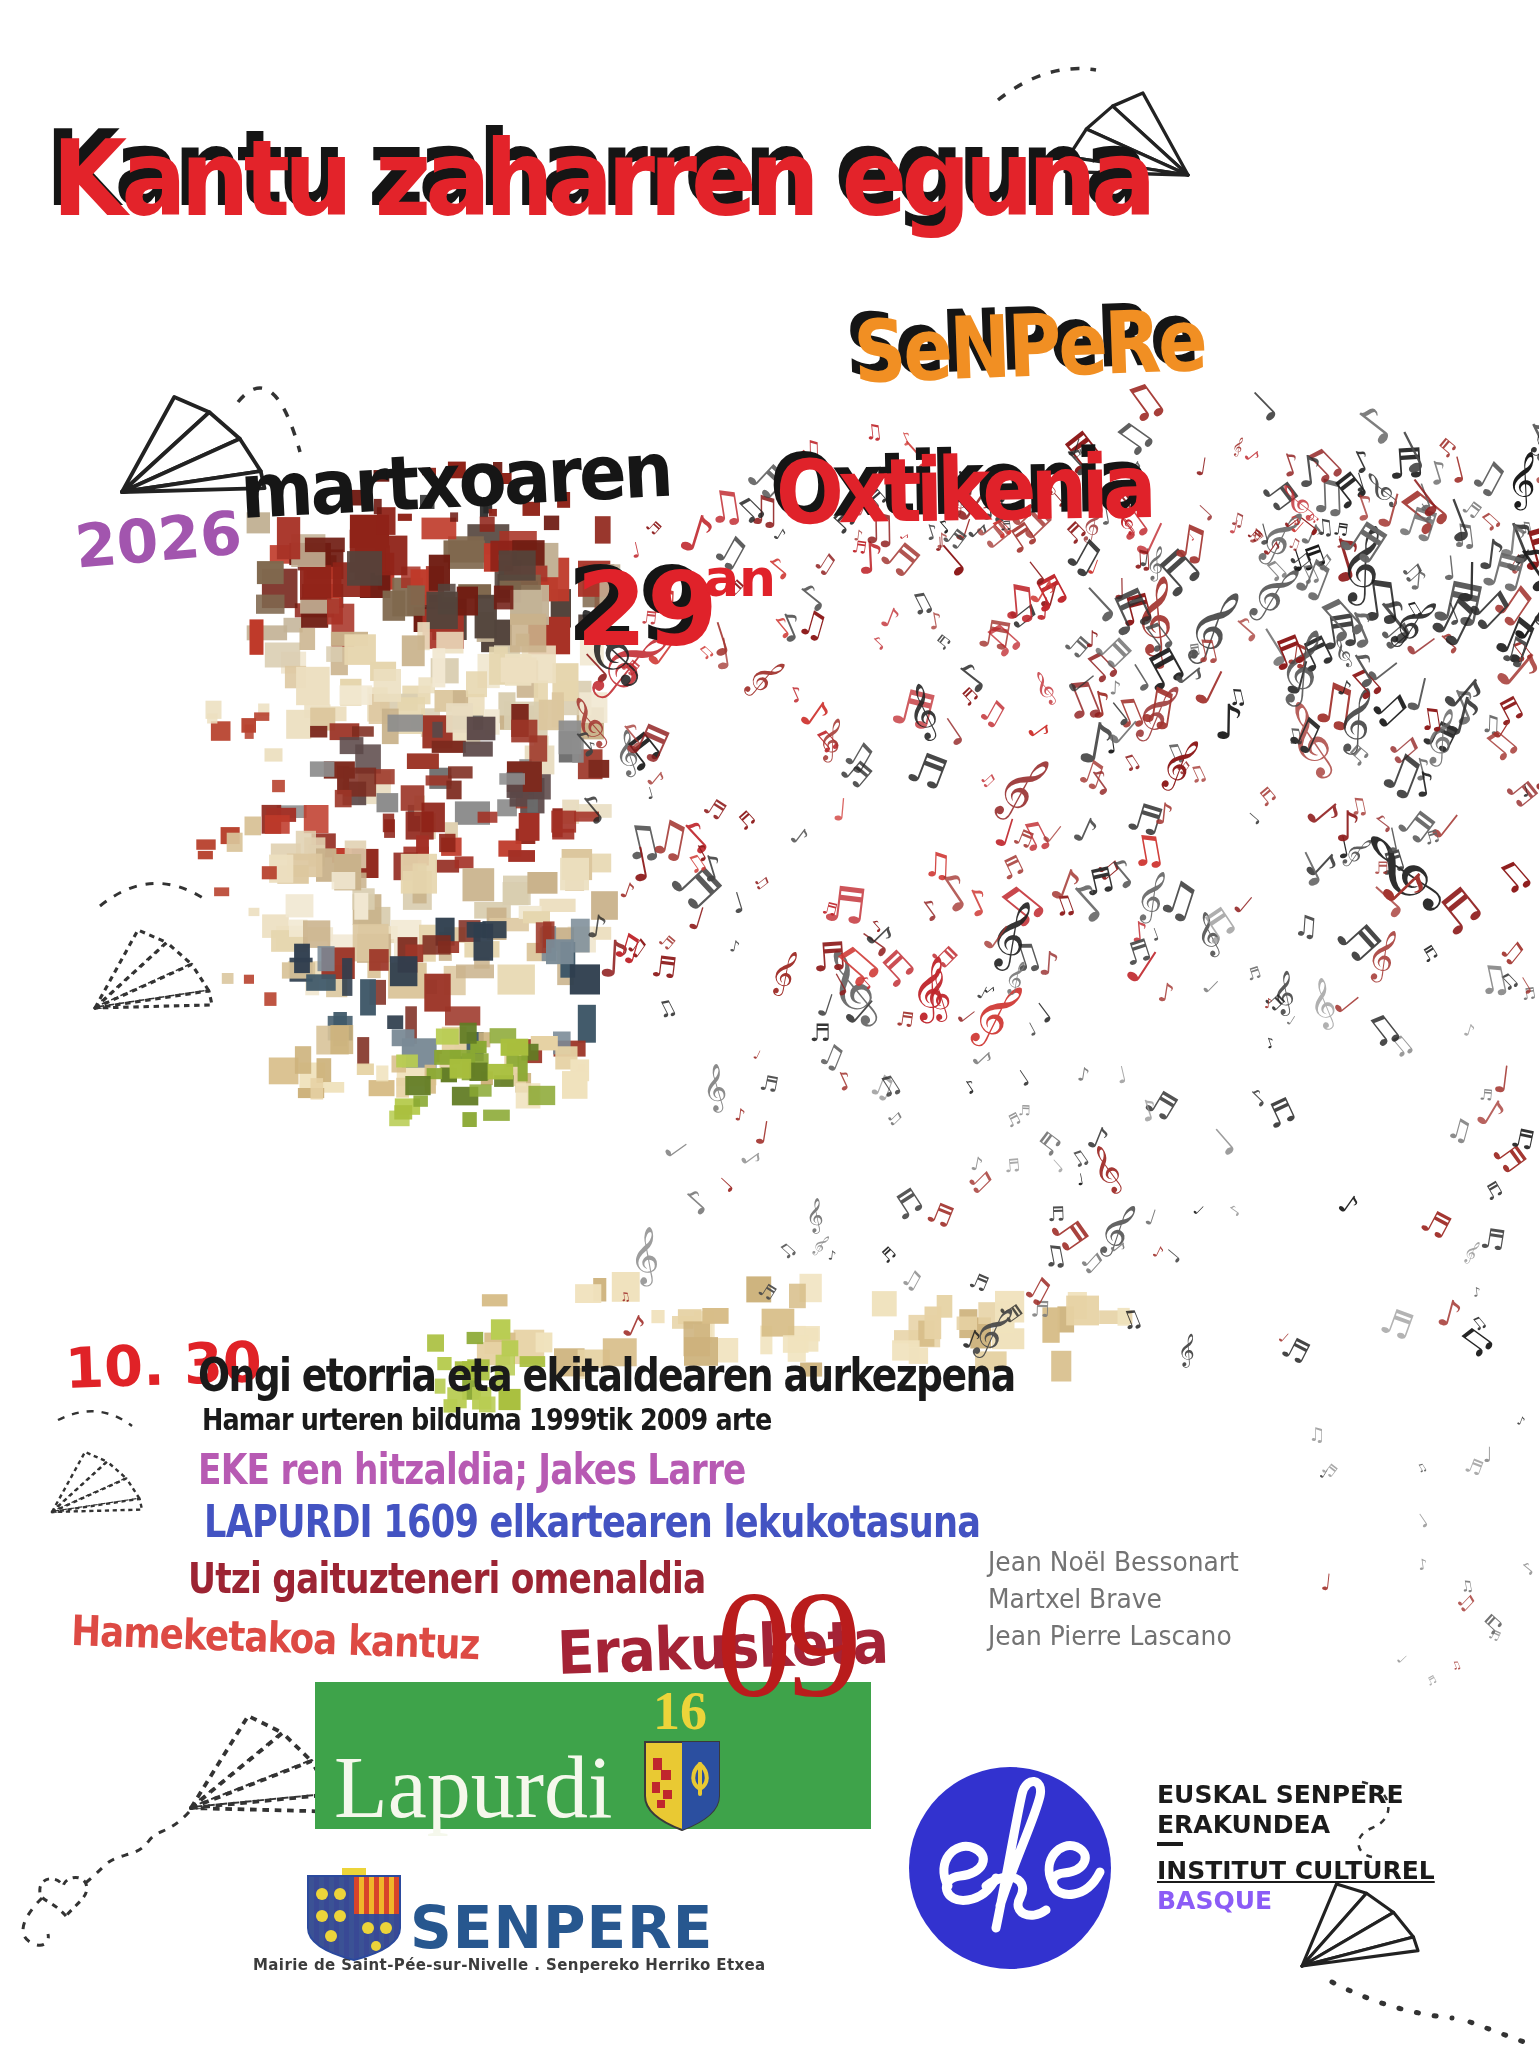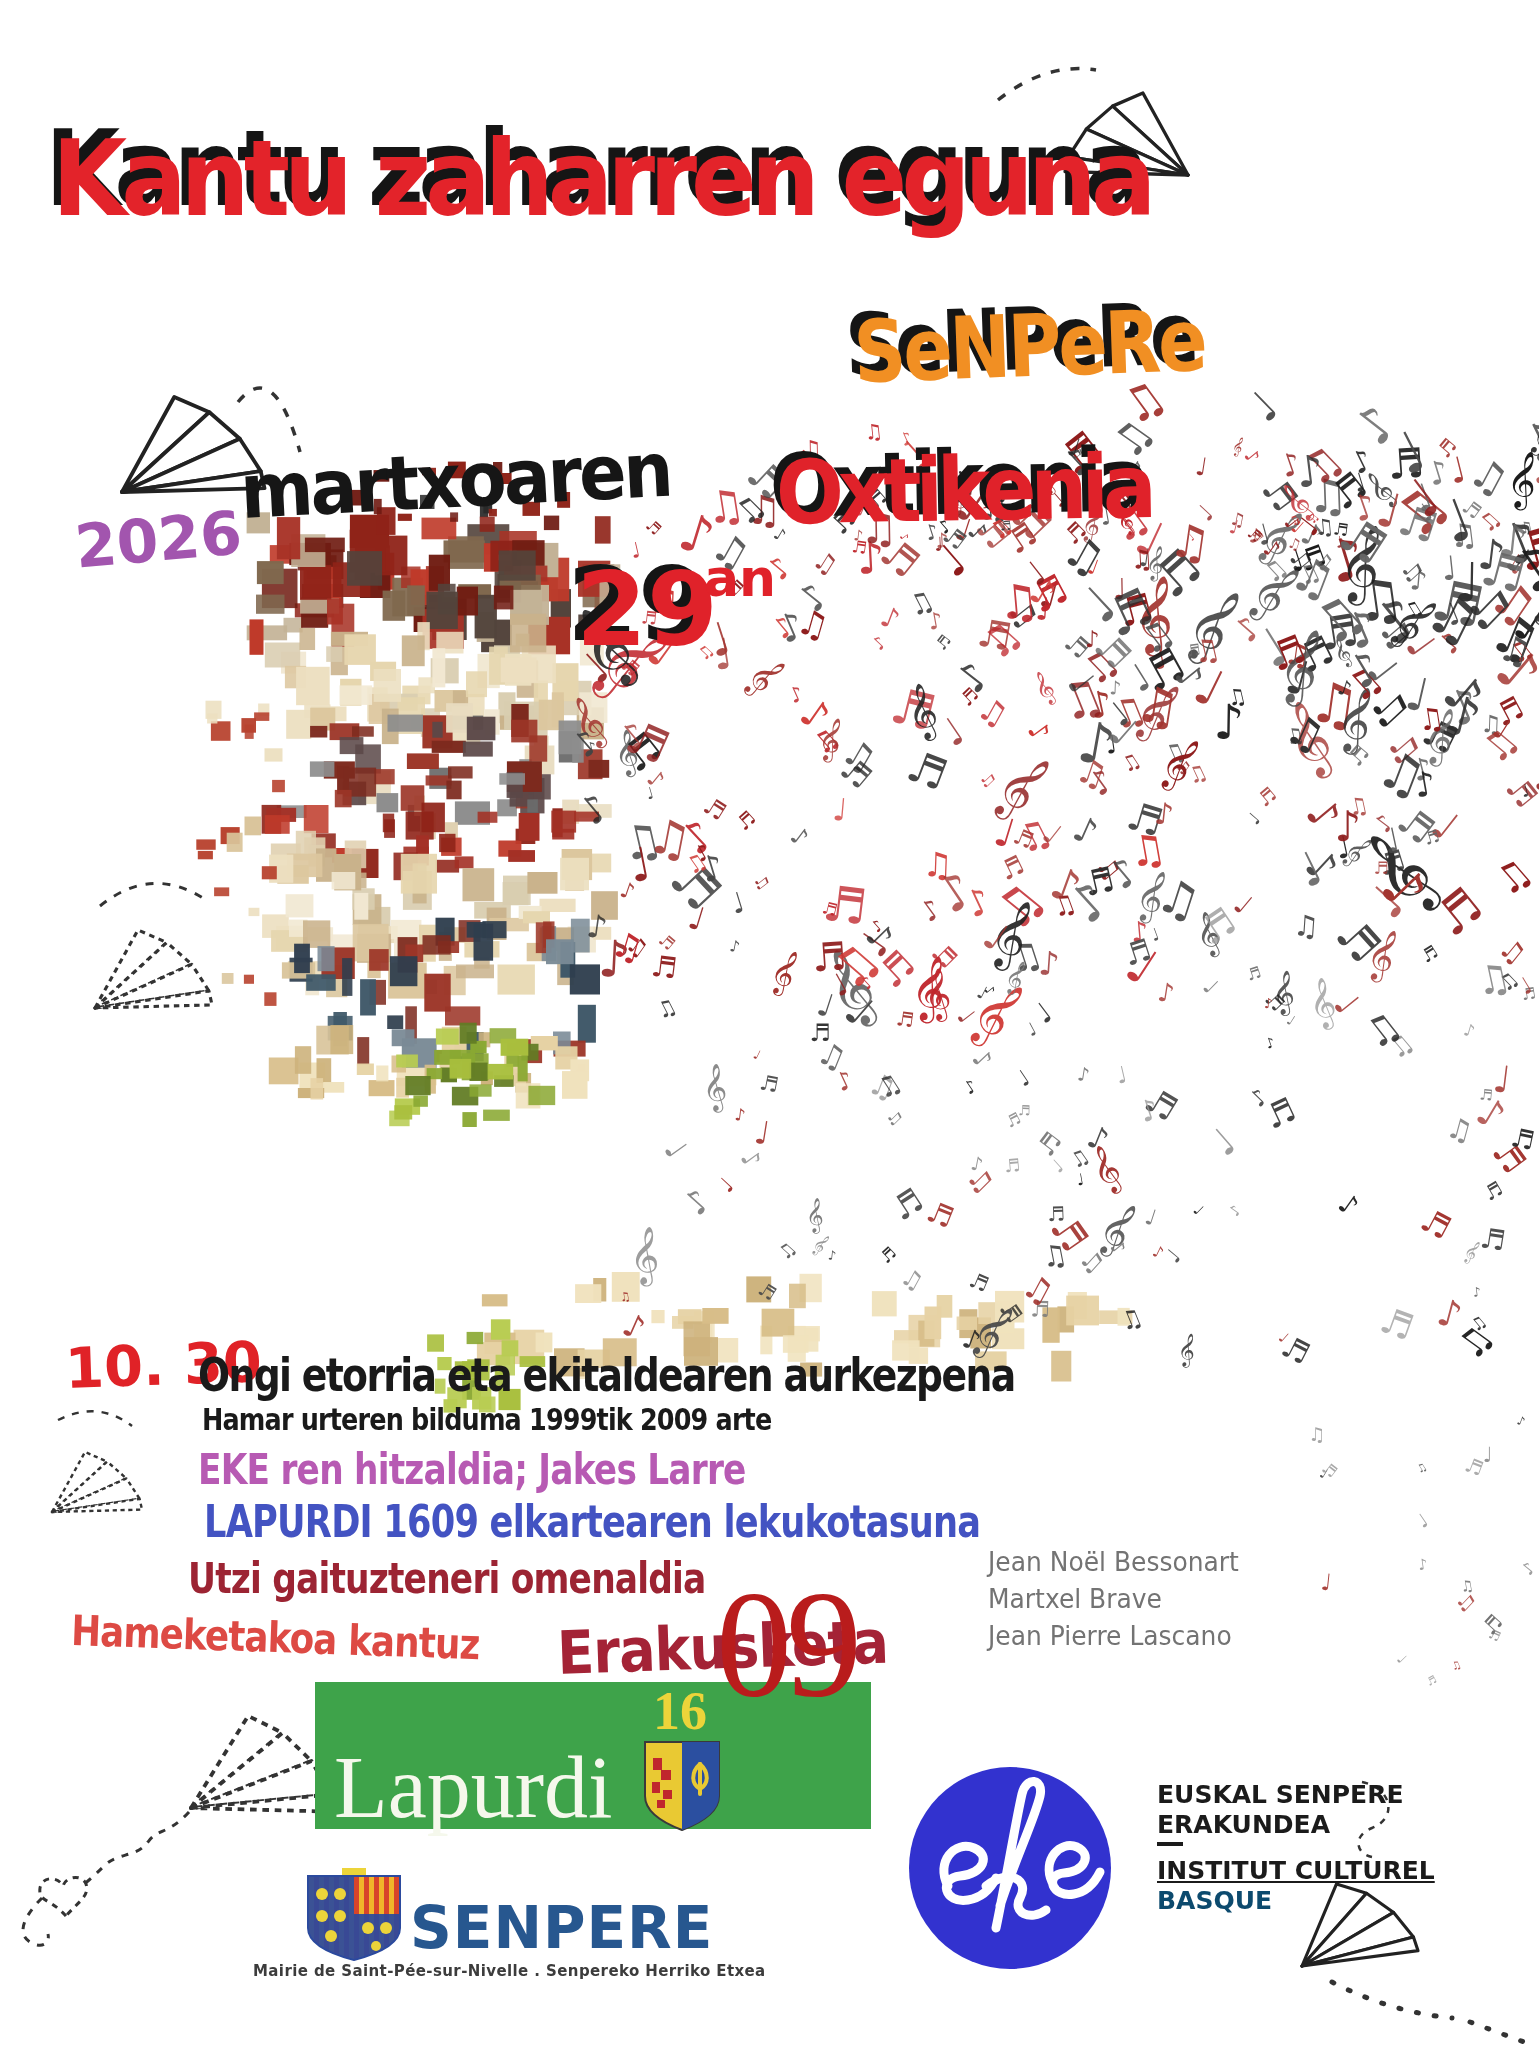--- a/index.html
+++ b/index.html
@@ -35,27 +35,27 @@
   #lapurdi-word{left:334px;top:1700px;font-size:88px;font-family:"Liberation Serif",serif;
                 font-weight:normal;color:#f5f8ec;z-index:3;margin-top:37px;}
   #y16{left:653px;top:1680px;font-size:54px;font-family:"Liberation Serif",serif;font-weight:bold;
        color:#ecd43a;z-index:4;}
   #y09{left:716px;top:1569px;font-size:152px;line-height:1;font-family:"Liberation Serif",serif;
        font-weight:normal;letter-spacing:-6px;color:#b91c1c;z-index:4;}
   .logo-svg{position:absolute;z-index:4;}
 
   #senpere-word{left:410px;top:1894px;font-size:58px;letter-spacing:1px;color:#27578f;z-index:2;}
   #senpere-caption{left:253px;top:1956px;font-size:15px;letter-spacing:0.4px;color:#3c3c3c;
-                   font-weight:bold;z-index:2;margin-top:6px;}
+                   font-weight:bold;z-index:2;}
 
   #eke-l1{left:1157px;top:1780px;font-size:25px;color:#1b1b1b;z-index:2;}
   #eke-l2{left:1157px;top:1810px;font-size:25px;color:#1b1b1b;z-index:2;}
   #eke-dash{position:absolute;left:1157px;top:1842px;width:26px;height:4px;background:#1b1b1b;z-index:2;}
   #eke-l3{left:1157px;top:1856px;font-size:25px;color:#1b1b1b;z-index:2;text-decoration:underline;}
-  #eke-l4{left:1157px;top:1886px;font-size:25px;color:#0c4a6e;z-index:2;}
+  #eke-l4{left:1157px;top:1886px;font-size:25px;color:#8b5cf6;z-index:2;}
 </style>
 </head>
 <body>
 
 <div class="poster">
 
   <svg id="art" width="1539" height="2048" viewBox="0 0 1539 2048">
     <defs>
       <g id="plane" stroke="#222" stroke-width="4" fill="#fff" stroke-linejoin="round">
         <path d="M0,0 L55,-100 L92,-84 Z"></path>

